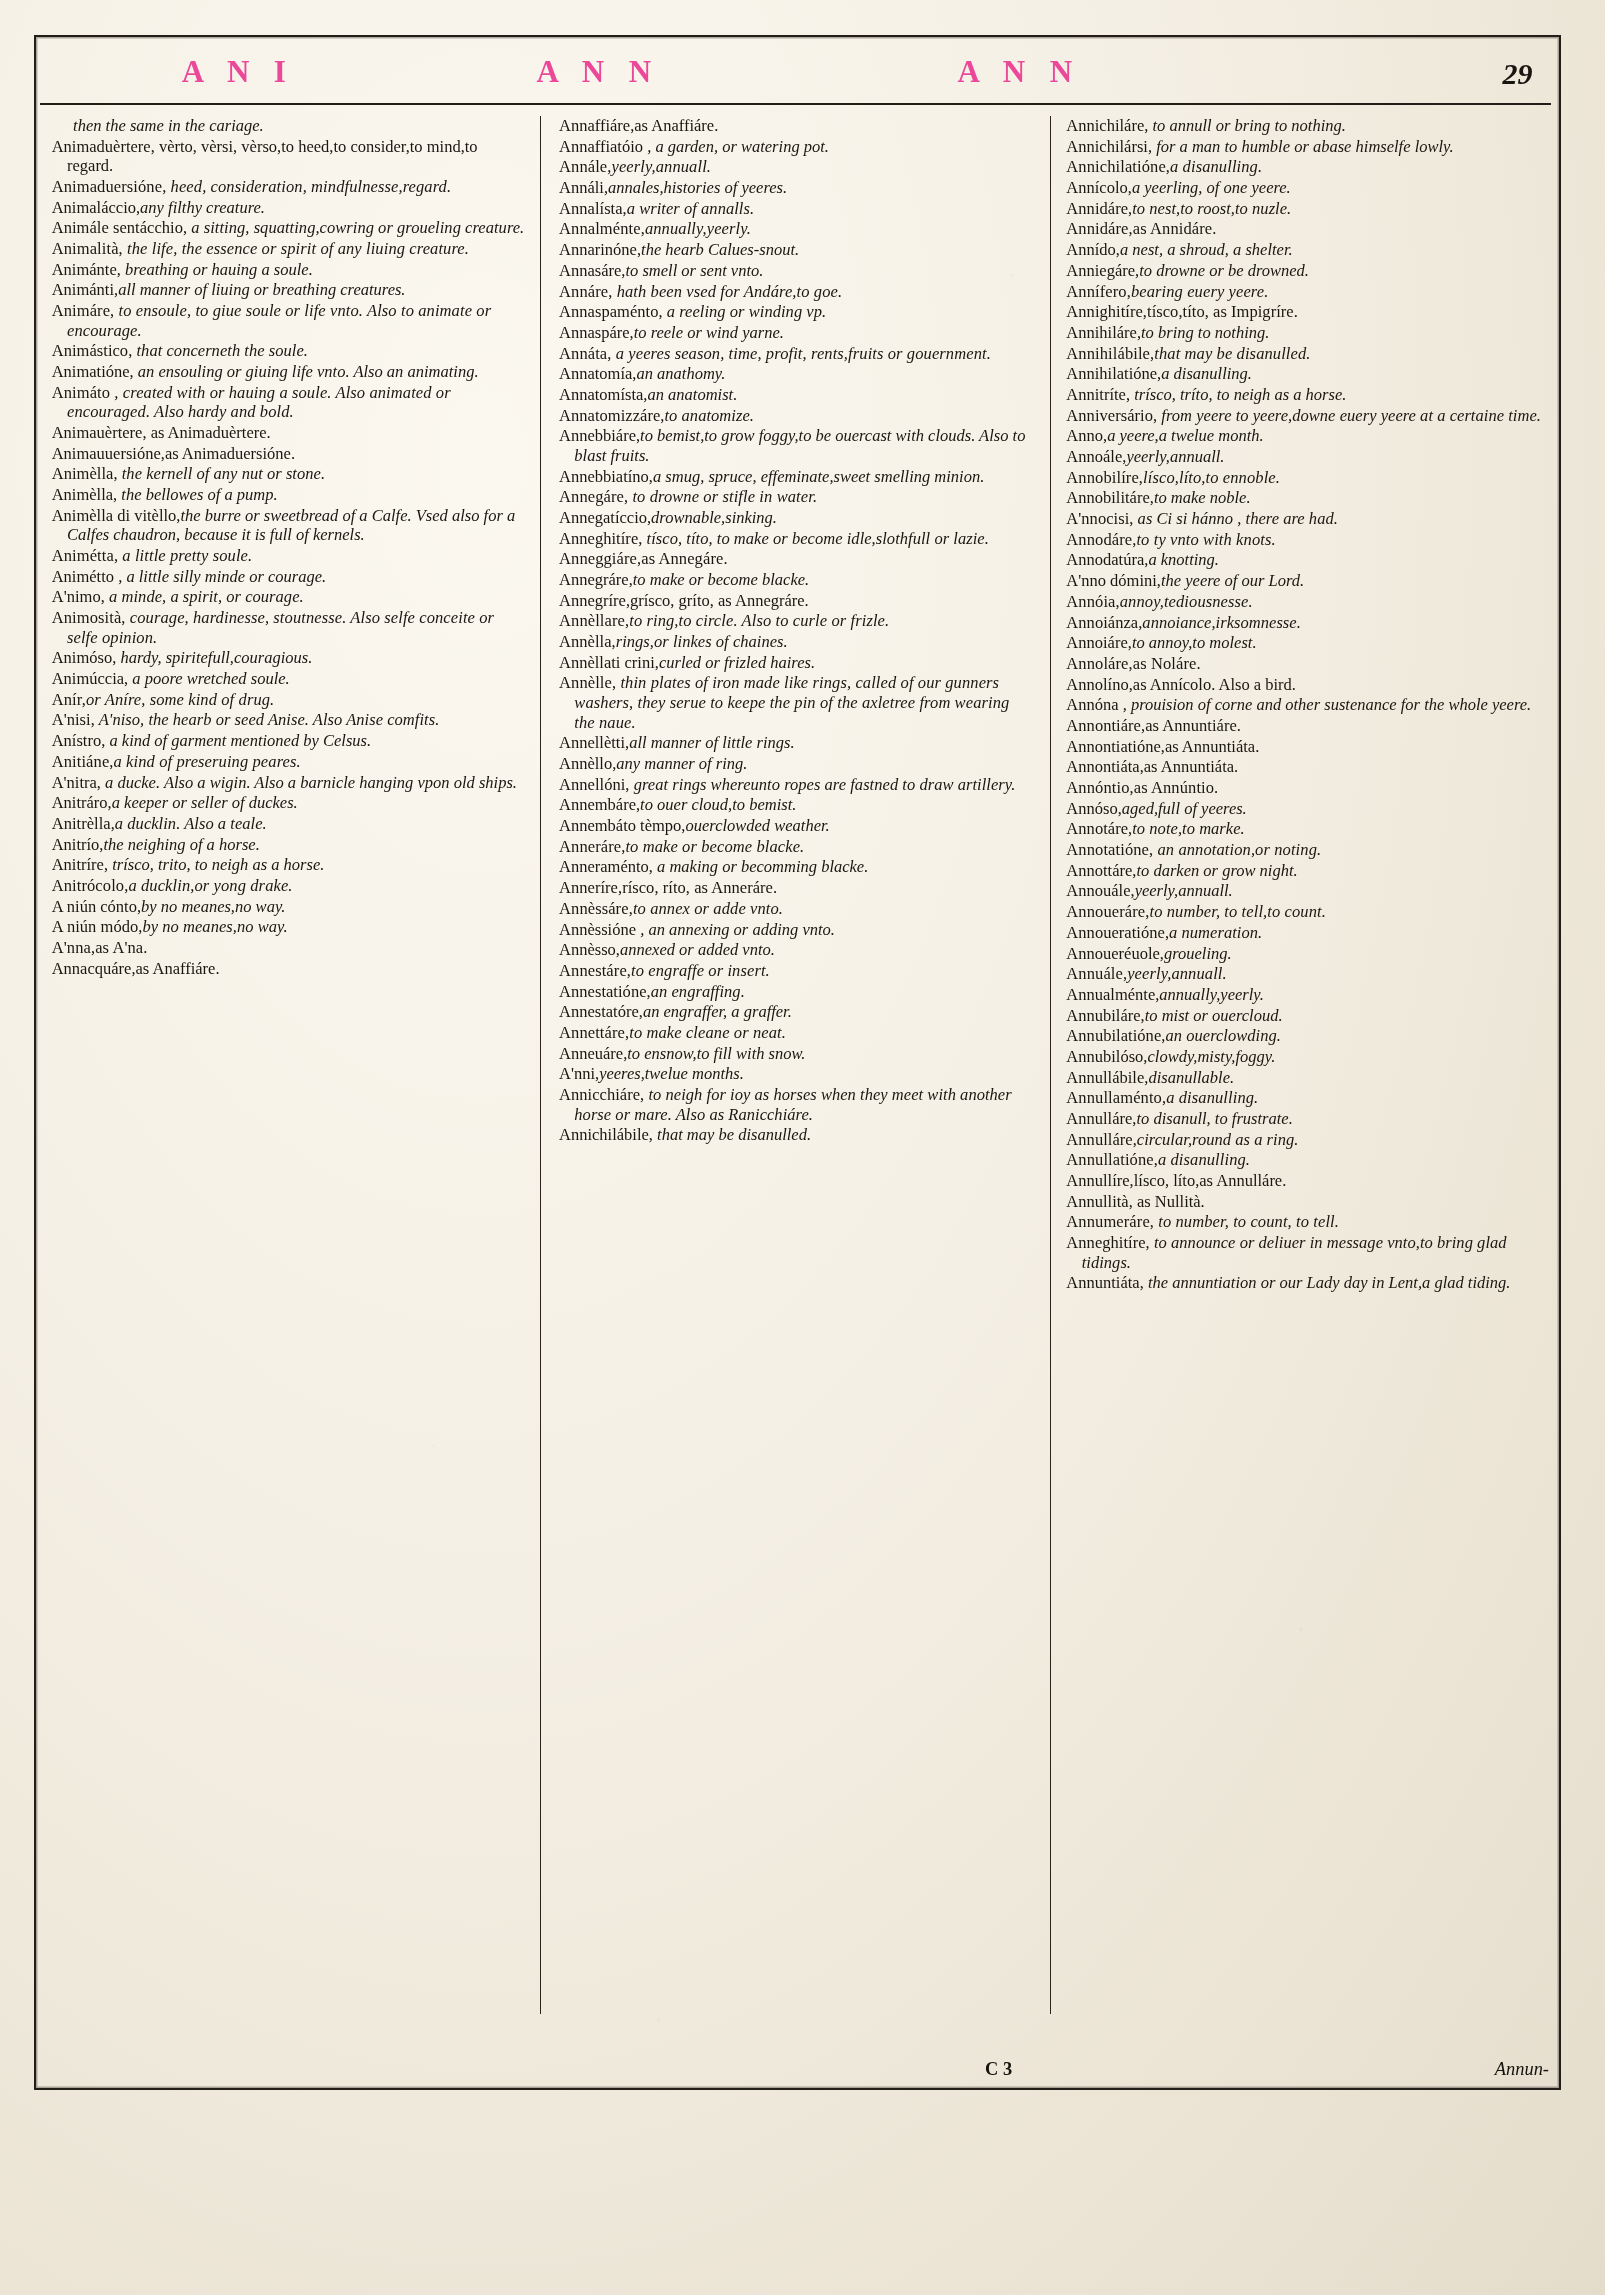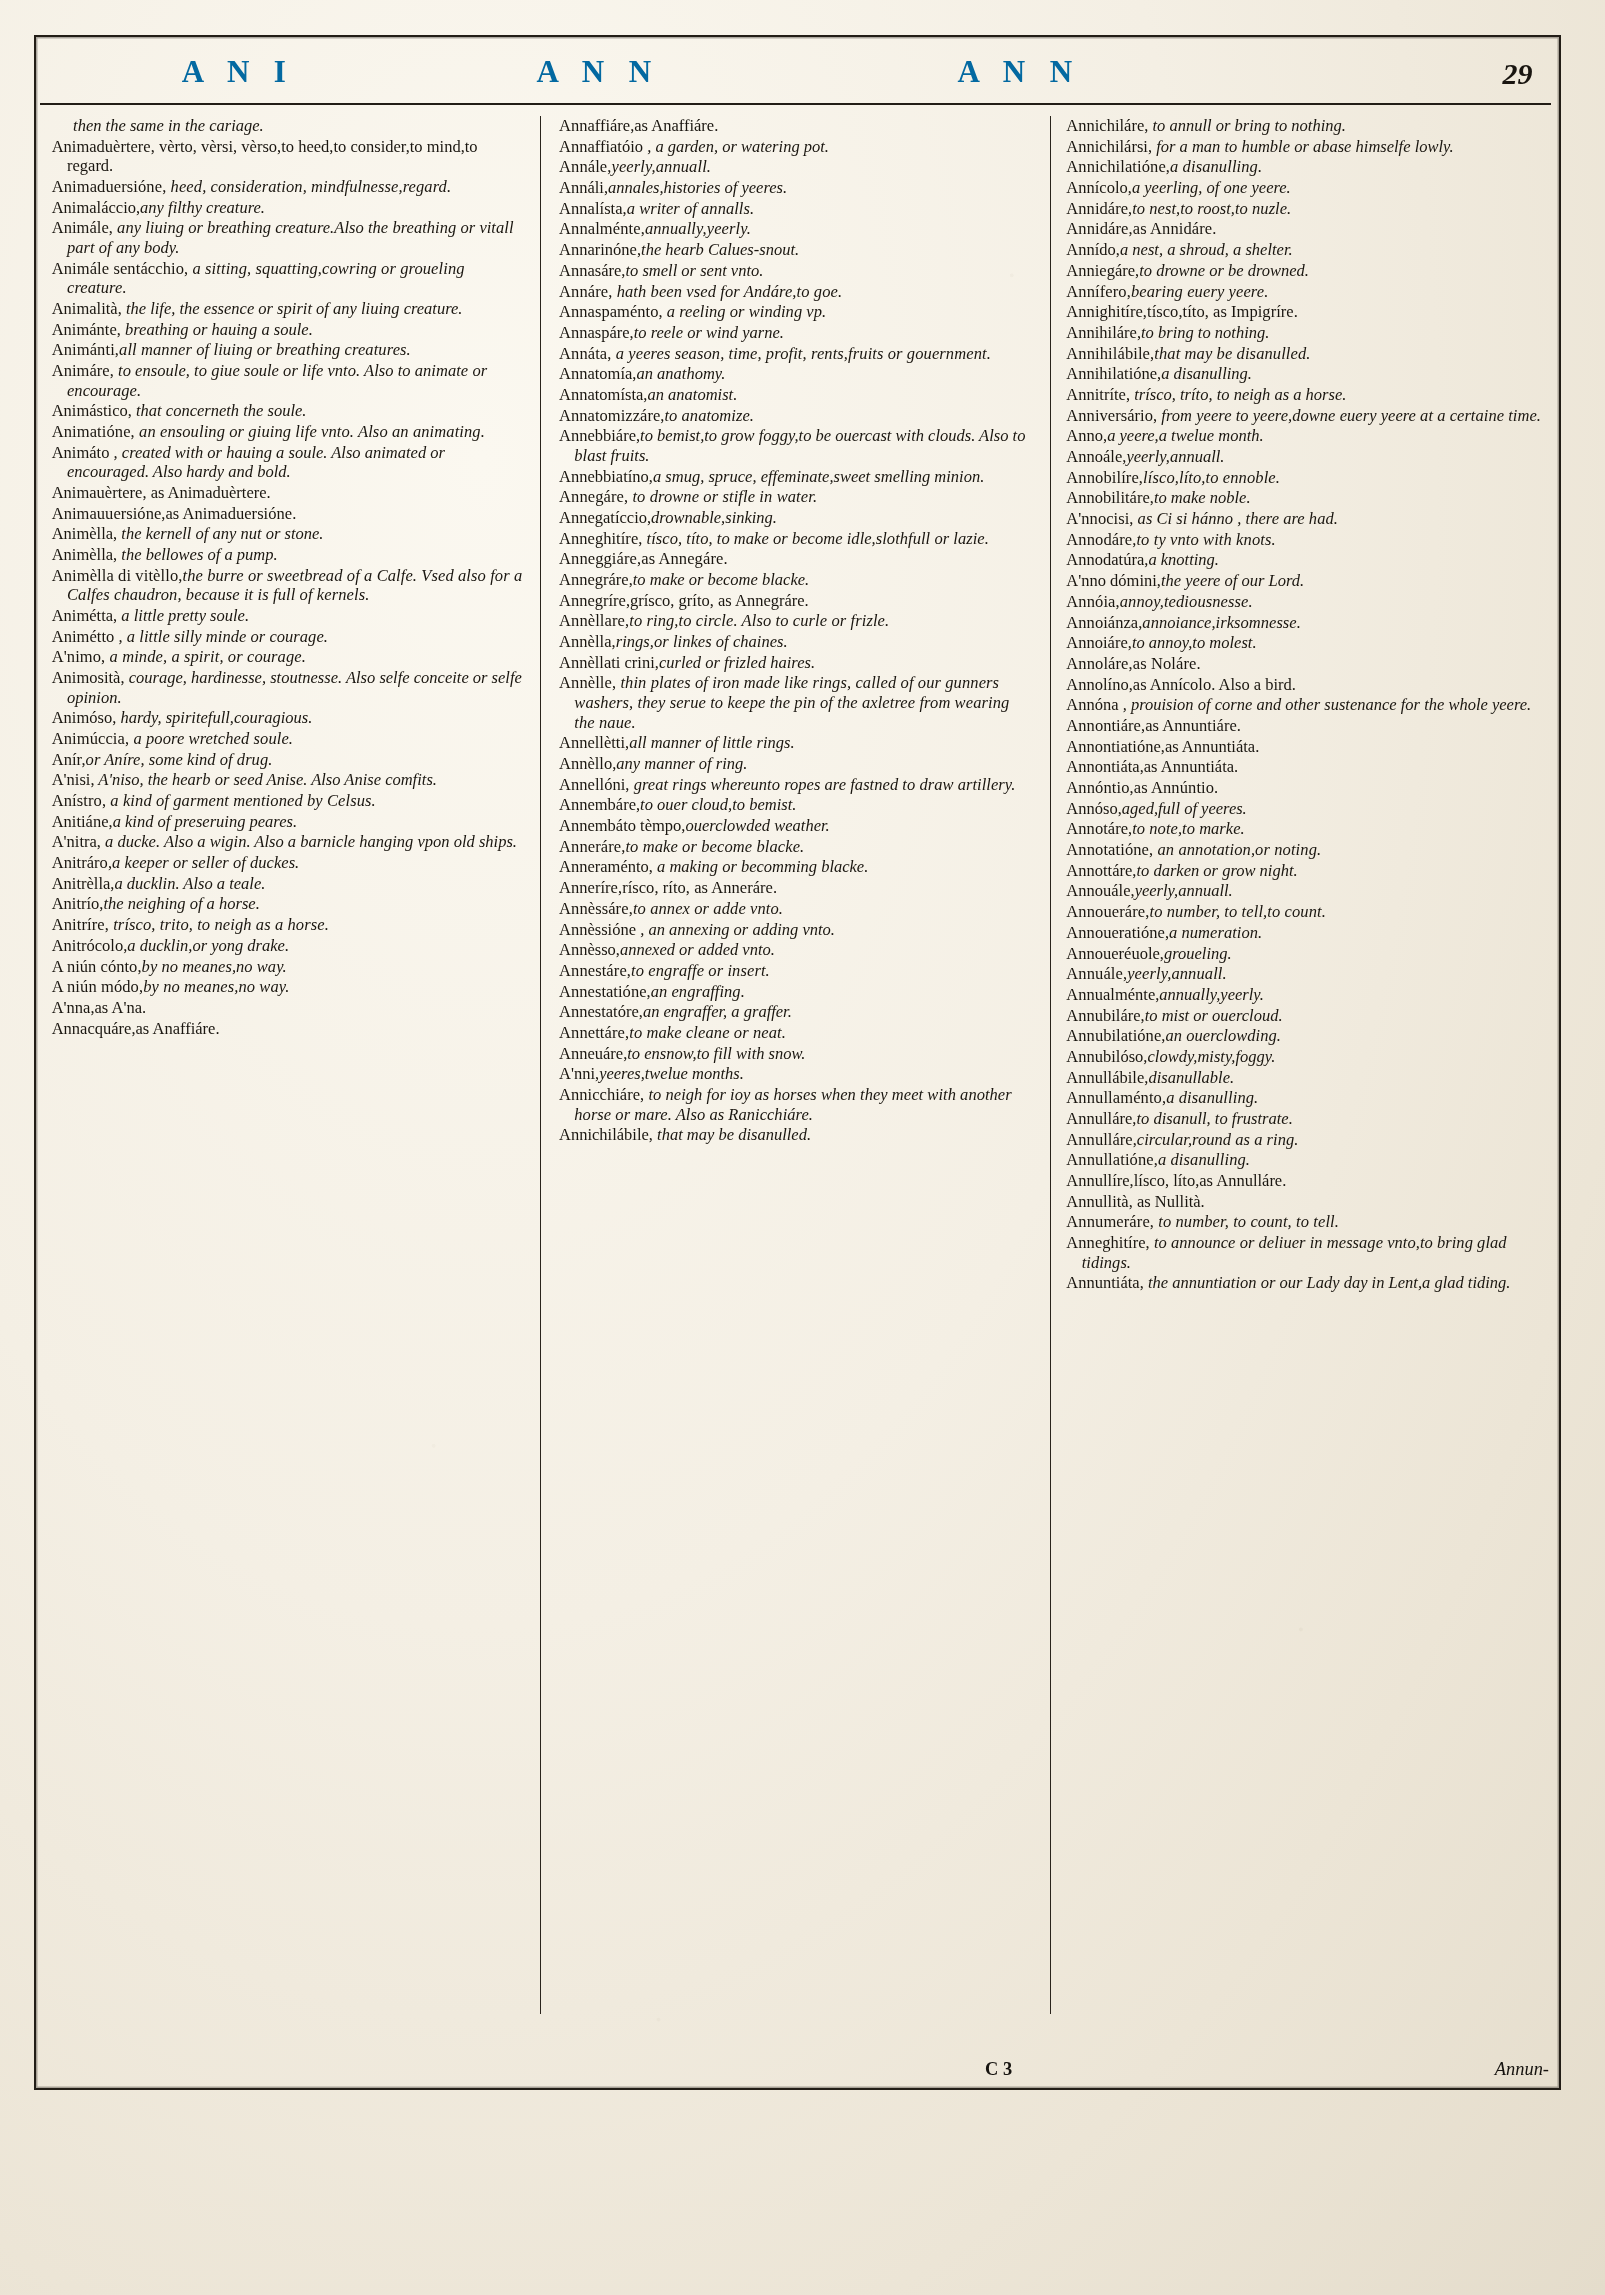--- a/index.html
+++ b/index.html
@@ -56,21 +56,21 @@
     height: 63px;
     display: flex;
     align-items: center;
     border-bottom: 2.3px solid #221d16;
   }
   .runhead .rh {
     font-family: "Liberation Serif", serif;
     font-weight: bold;
     font-size: 31px;
     letter-spacing: 8.4px;
-    color: #0369a1;
+    color: #ec4899;
     text-align: center;
   }
   .rh1 { width: 230px; margin-left: 83px; }
   .rh2 { width: 230px; margin-left: 130px; }
   .rh3 { width: 230px; margin-left: 191px; }
   .folio {
     position: absolute;
     right: 18.4px;
     top: 17px;
     font-size: 30px;
@@ -157,21 +157,20 @@
 </div>
 
 <div class="columns">
   <div class="rule r1"></div>
   <div class="rule r2"></div>
   <div class="col" id="col0">
       <div class="entry first"><span class="hw"></span><span class="gl">then the same in the cariage.</span></div>
       <div class="entry rom"><span class="hw">Animaduèrtere,</span><span class="gl"> vèrto, vèrsi, vèrso,to heed,to consider,to mind,to regard.</span></div>
       <div class="entry"><span class="hw">Animaduersióne,</span><span class="gl"> heed, consideration, mindfulnesse,regard.</span></div>
       <div class="entry"><span class="hw">Animaláccio,</span><span class="gl">any filthy creature.</span></div>
-      <div class="entry"><span class="hw">Animále,</span><span class="gl"> any liuing or breathing creature.Also the breathing or vitall part of any body.</span></div>
       <div class="entry"><span class="hw">Animále sentácchio,</span><span class="gl"> a sitting, squatting,cowring or groueling creature.</span></div>
       <div class="entry"><span class="hw">Animalità,</span><span class="gl"> the life, the essence or spirit of any liuing creature.</span></div>
       <div class="entry"><span class="hw">Animánte,</span><span class="gl"> breathing or hauing a soule.</span></div>
       <div class="entry"><span class="hw">Animánti,</span><span class="gl">all manner of liuing or breathing creatures.</span></div>
       <div class="entry"><span class="hw">Animáre,</span><span class="gl"> to ensoule, to giue soule or life vnto. Also to animate or encourage.</span></div>
       <div class="entry"><span class="hw">Animástico,</span><span class="gl"> that concerneth the soule.</span></div>
       <div class="entry"><span class="hw">Animatióne,</span><span class="gl"> an ensouling or giuing life vnto. Also an animating.</span></div>
       <div class="entry"><span class="hw">Animáto</span><span class="gl"> , created with or hauing a soule. Also animated or encouraged. Also hardy and bold.</span></div>
       <div class="entry rom"><span class="hw">Animauèrtere,</span><span class="gl"> as Animaduèrtere.</span></div>
       <div class="entry rom"><span class="hw">Animauuersióne,</span><span class="gl">as Animaduersióne.</span></div>

